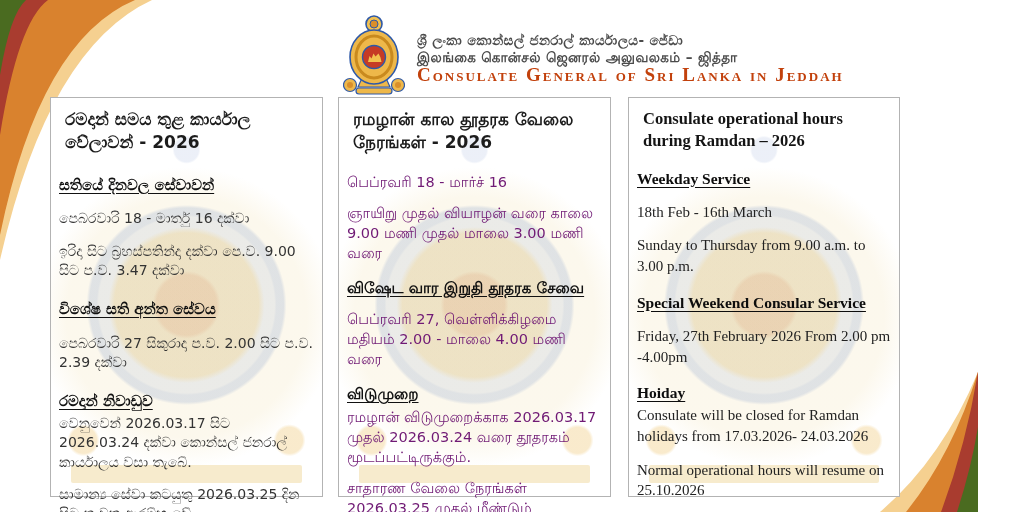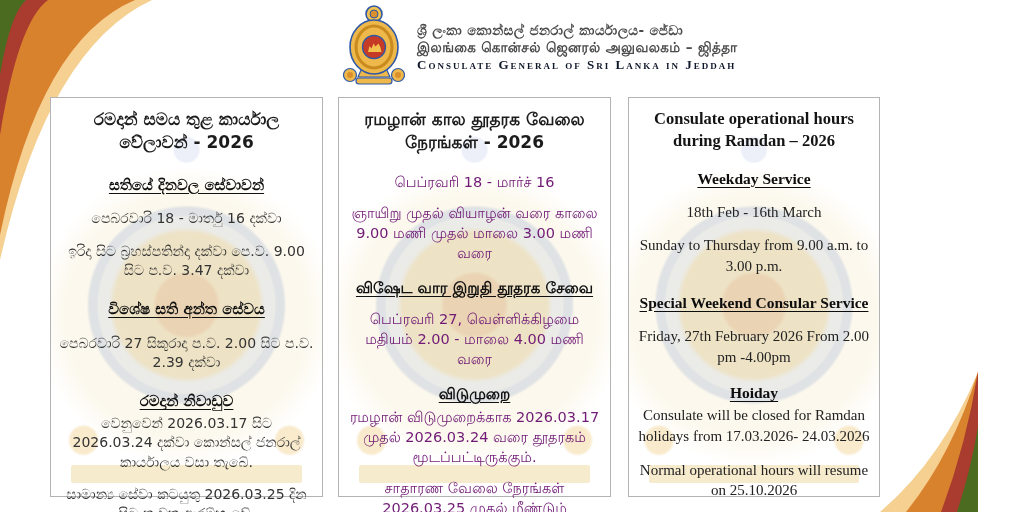--- a/index.html
+++ b/index.html
@@ -5,51 +5,51 @@
   html,body{margin:0;padding:0;background:#fff;}
   .canvas{
     position:relative;width:1024px;height:512px;overflow:hidden;background:#fff;
     font-family:"DejaVu Sans",sans-serif;
   }
   svg.deco{position:absolute;pointer-events:none;}
   svg.deco.tl{left:0;top:0;}
   svg.deco.br{right:0;bottom:0;}
 
   
-  .header{position:absolute;left:343px;top:4px;display:flex;align-items:flex-start;}
+  .header{position:absolute;left:343px;top:14px;display:flex;align-items:flex-start;}
   .emblem{width:62px;height:84px;flex:0 0 auto;}
   .head-lines{margin-left:12px;padding-top:18px;}
   .head-lines .ln{font-size:13.5px;font-weight:bold;color:#4b4b4b;line-height:17px;letter-spacing:.4px;}
   .head-lines .ln.en{
-    font-family:"Liberation Serif",serif;font-variant:small-caps;font-size:13px;
-    letter-spacing:2px;color:#0f172a;
+    font-family:"Liberation Serif",serif;font-variant:small-caps;font-size:19px;
+    letter-spacing:2px;color:#c2410c;
   }
 
   
   .card{
     position:absolute;top:97px;height:400px;box-sizing:border-box;
-    border:1px solid #b3b3b3;background:#fff;padding:6px 8px;text-align:center;
+    border:1px solid #b3b3b3;background:#fff;padding:6px 8px;text-align:left;
   }
   .card::before{ 
     content:"";position:absolute;inset:0;z-index:0;pointer-events:none;
     background:
       radial-gradient(circle 14px at 50% 13%, rgba(150,170,215,.18) 0 12px, transparent 14px),
       radial-gradient(circle 34px at 50% 52%, rgba(214,120,74,.14) 0 30px, transparent 34px),
       radial-gradient(circle 78px at 50% 52%, rgba(243,210,130,.34) 0 72px, transparent 78px),
       radial-gradient(circle 100px at 50% 52%, rgba(110,140,195,.12) 88px, rgba(110,140,195,.20) 90px 97px, transparent 100px),
       radial-gradient(circle 16px at 12% 86%, rgba(238,196,110,.35) 0 13px, transparent 16px),
       radial-gradient(circle 16px at 88% 86%, rgba(238,196,110,.35) 0 13px, transparent 16px),
       radial-gradient(circle 150px at 50% 55%, rgba(245,232,195,.30) 0 120px, transparent 150px);
   }
   .card>*{position:relative;z-index:1;}
   .wm-band{position:absolute;left:20px;right:20px;bottom:13px;height:18px;
     background:#f7ebcd;border-radius:2px;z-index:0 !important;}
   .card-0{left:50px;width:273px;}
   .card-1{left:338px;width:273px;}
-  .card-2{left:628px;width:252px;font-family:"Liberation Serif",serif;}
+  .card-2{left:628px;width:272px;font-family:"Liberation Serif",serif;}
 
   .card h2{font-size:17px;font-weight:bold;color:#1c1c1c;margin:4px 6px 18px;line-height:1.35;}
   .card h3{font-size:15px;font-weight:bold;color:#111;text-decoration:underline;
     text-underline-offset:3px;margin:16px 0 11px;line-height:1.3;}
   .card p{font-size:14px;color:#333;margin:11px 0;line-height:1.38;}
   .card h3.tight{margin-bottom:2px;}
   .card p.tight{margin-top:2px;}
 
   .card-0 h2{margin-bottom:22px;}
   .card-0 h3{margin:20px 0 14px;}

